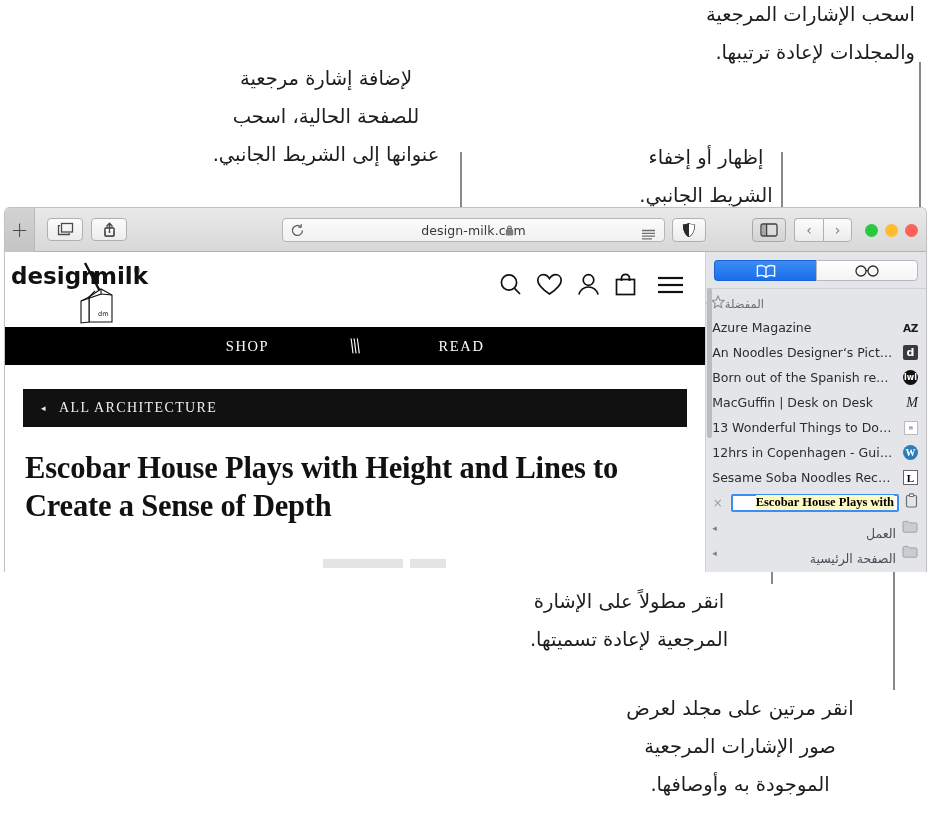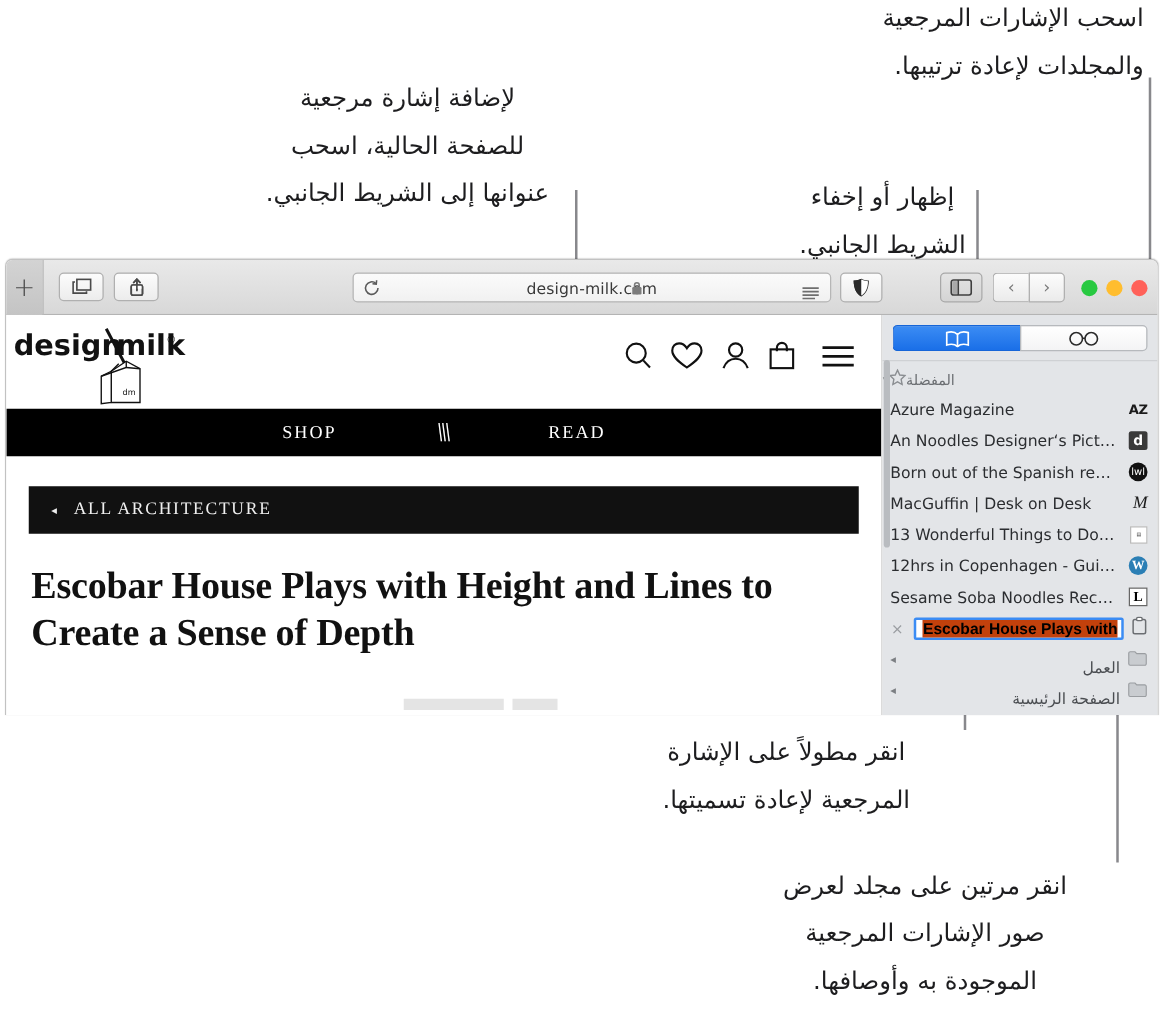--- a/index.html
+++ b/index.html
@@ -250,40 +250,40 @@
     flex: 1 1 auto;
     height: 18px;
     background: #fff;
     border: 2px solid #3b8cf4;
     border-radius: 2px;
     display: flex; align-items: center;
     padding: 0 3px;
     position: relative;
   }
   .bm-row.editing .sel-text {
-    background: #c2410c;
+    background: #fef9c3;
     color: #000;
     font-size: 12.5px;
     font-weight: 700;
     direction: ltr;
     white-space: nowrap;
     overflow: hidden;
-    font-family: Liberation Sans, sans-serif;
+    font-family: Liberation Serif, serif;
   }
   .bm-row .del-x {
     flex: 0 0 11px; font-size: 12px; color: #9a9da1; text-align:center;
     margin-right: 2px;
   }
   .caret { font-size: 9px; color: #7c7f83; }
   
   .fav-az { font-weight: 700; font-size: 10.5px; color:#1b1b1b; letter-spacing:-.4px; }
   .fav-d  { width:15px;height:15px;background:#3a3a3a;color:#fff;border-radius:2px;
             display:flex;align-items:center;justify-content:center;font-size:11px;font-weight:700; }
   .fav-w  { width:15px;height:15px;background:#111;color:#fff;border-radius:50%;
-            display:flex;align-items:center;justify-content:center;font-size:8px;font-weight:400; }
+            display:flex;align-items:center;justify-content:center;font-size:8px;font-weight:700; }
   .fav-m  { font-family:"Liberation Serif",serif; font-style:italic; font-size:14px; color:#1b1b1b; }
   .fav-13 { width:14px;height:14px;background:#fff;border:1px solid #bbb;
             display:flex;align-items:center;justify-content:center;font-size:4px;color:#333;
             line-height:4px; overflow:hidden; text-align:center;}
   .fav-wp { width:15px;height:15px;background:#2b7fb5;color:#fff;border-radius:50%;
             display:flex;align-items:center;justify-content:center;font-size:10px;
             font-family:"Liberation Serif",serif;font-weight:700; }
   .fav-l  { width:15px;height:15px;background:#fff;border:1px solid #666;color:#000;
             display:flex;align-items:center;justify-content:center;
             font-family:"Liberation Serif",serif;font-size:11px;font-weight:700; }

